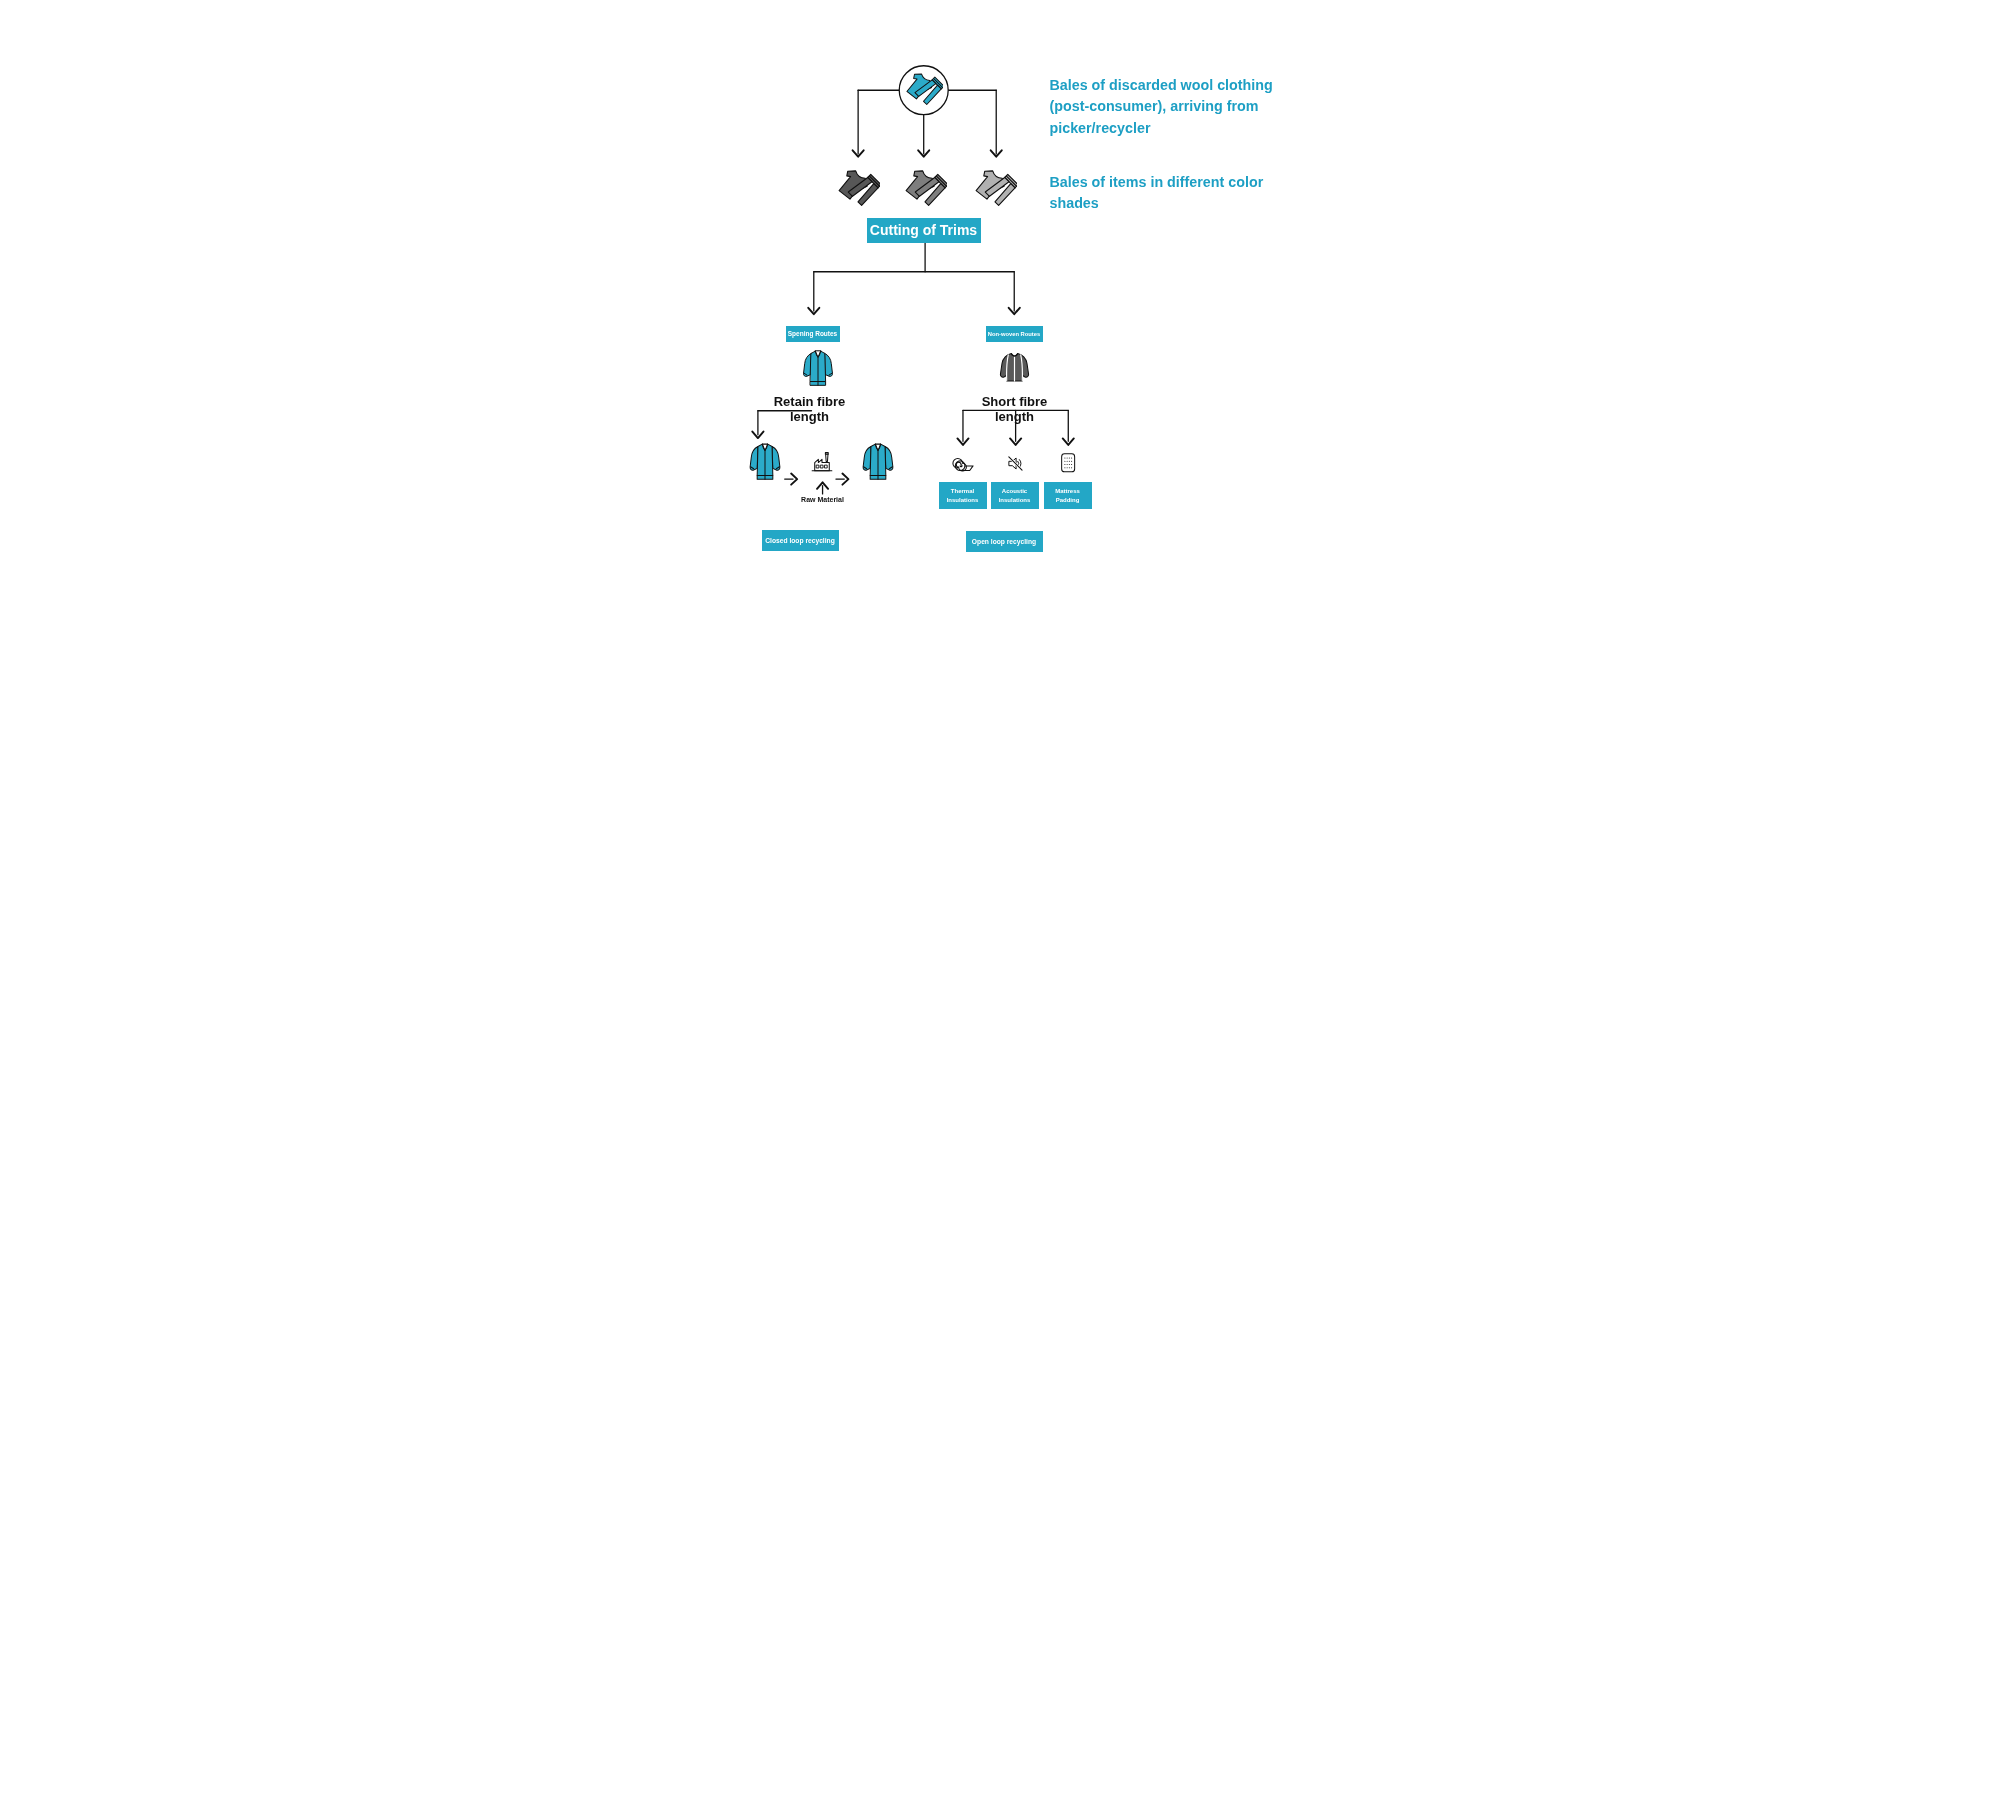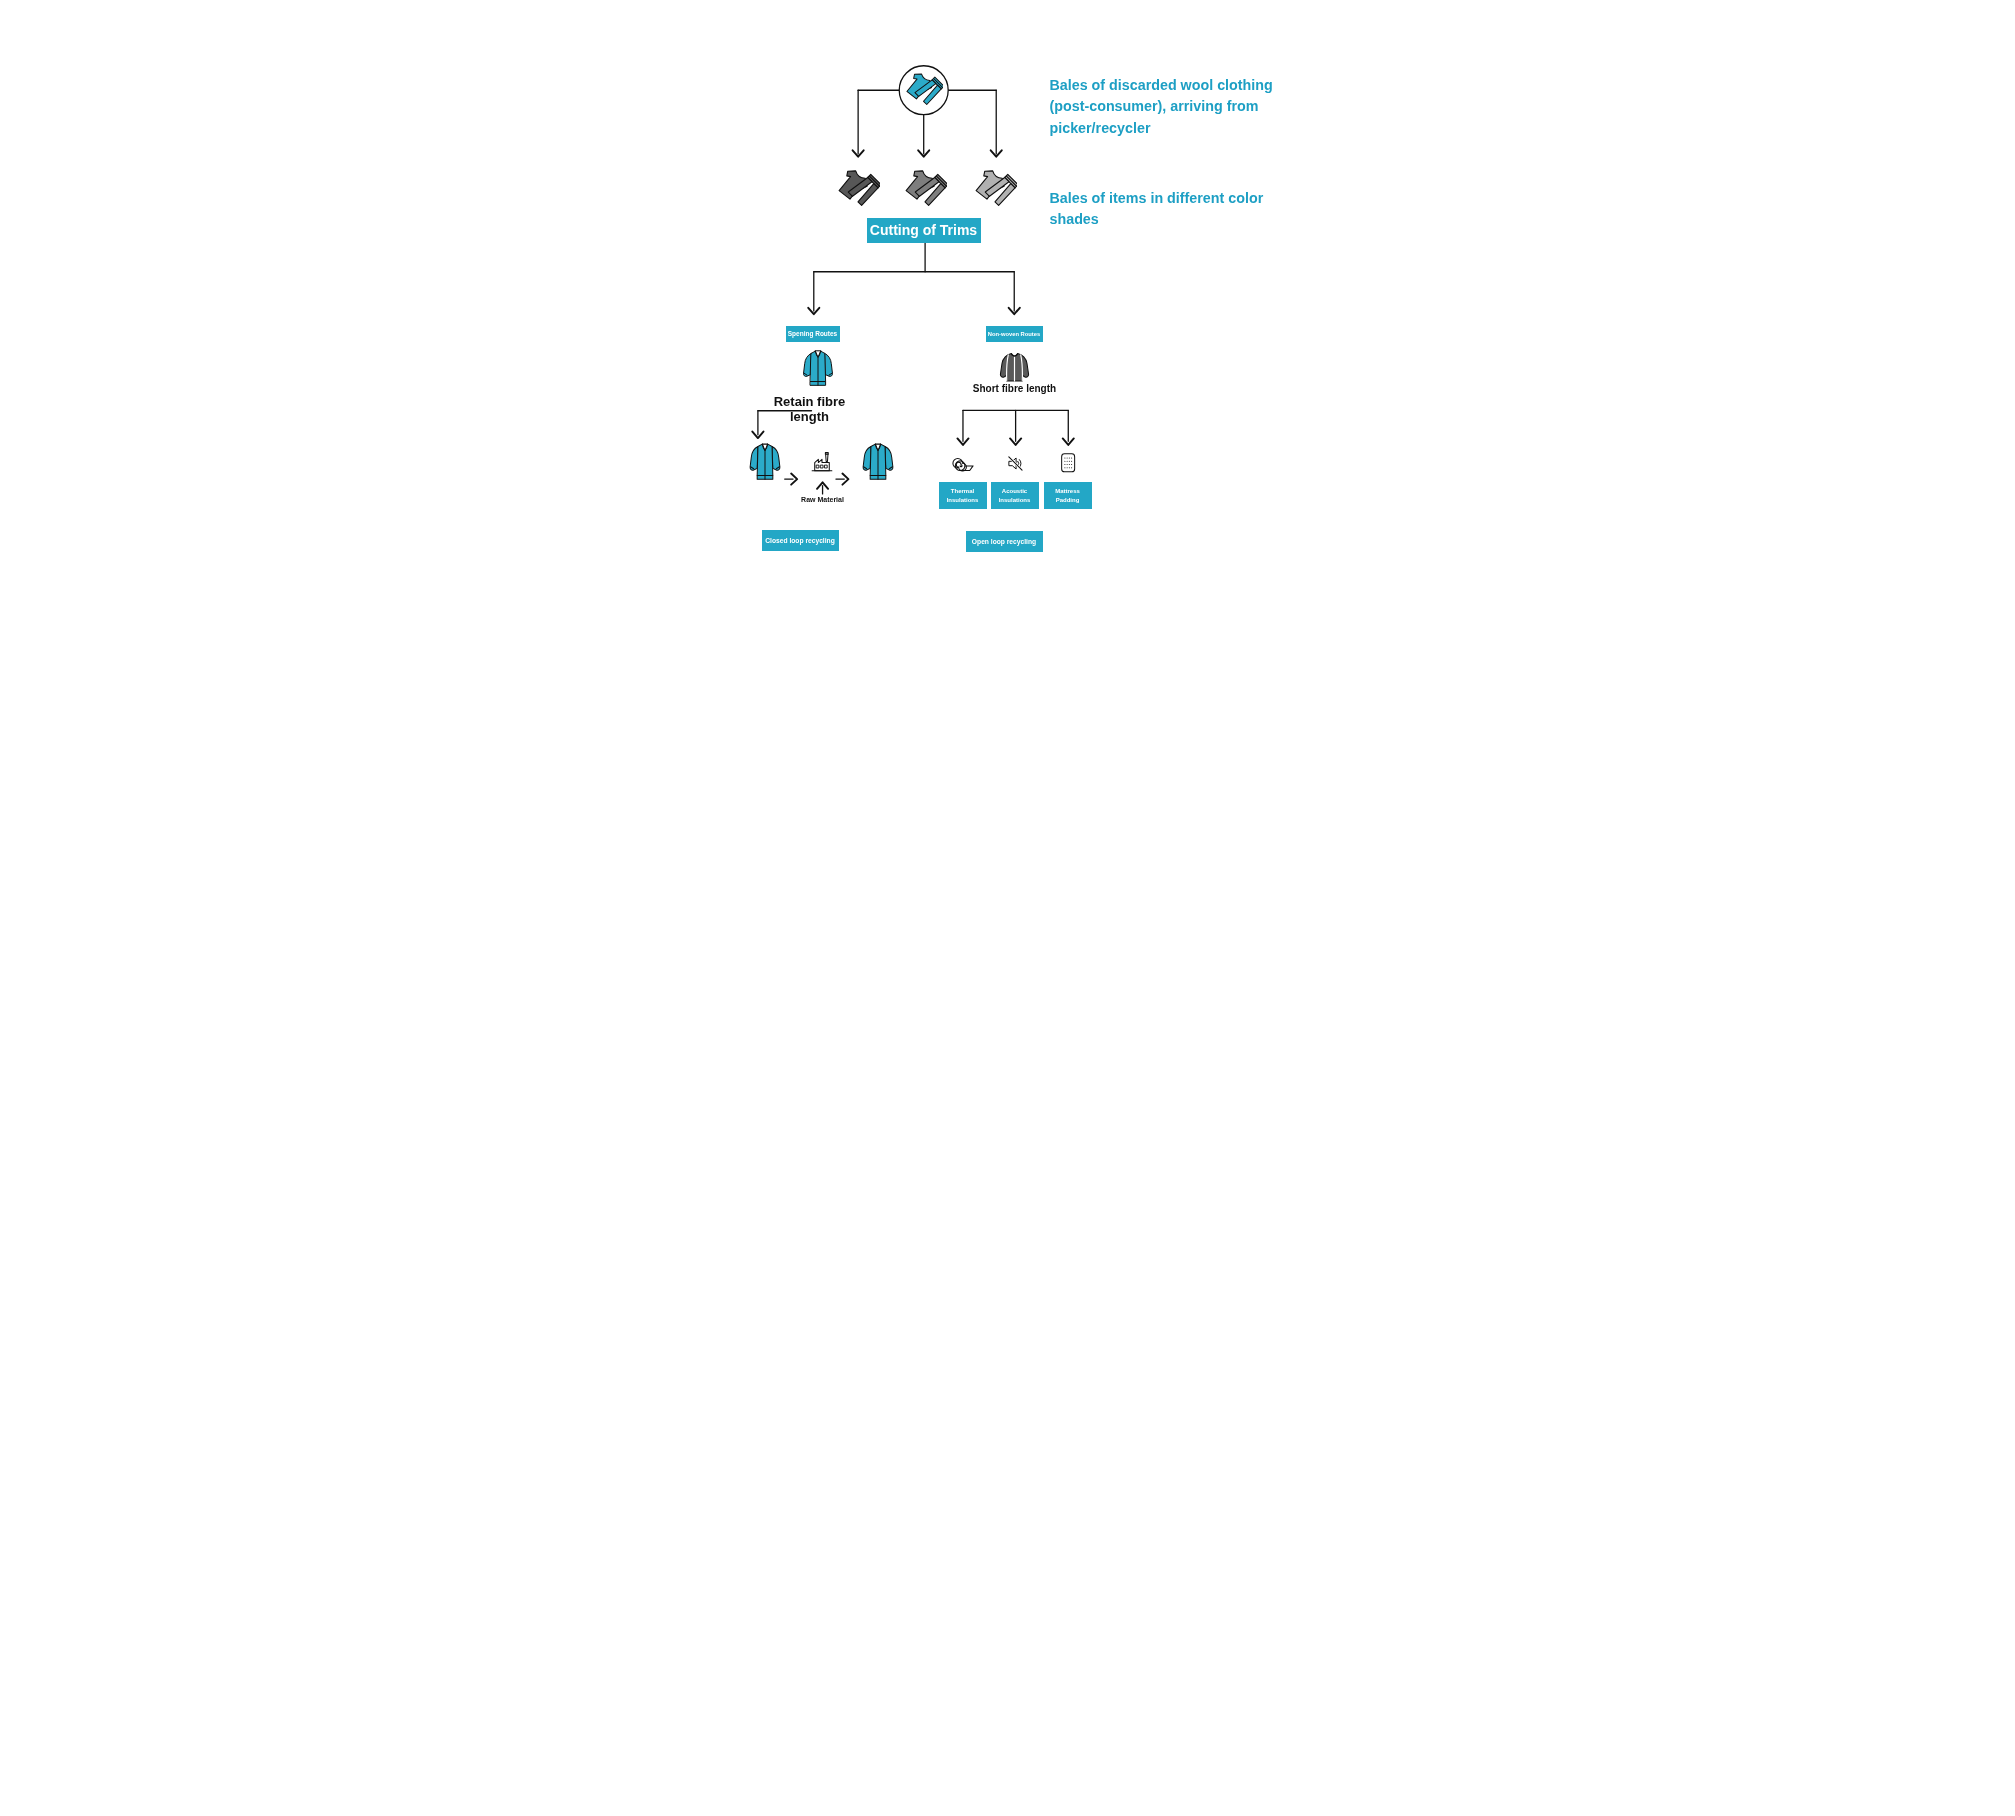--- a/index.html
+++ b/index.html
@@ -158,36 +158,36 @@
       <use href="#i-bale"></use>
     </svg>
   <svg class="abs icon" style="left: 232px; top: 159px; color: rgb(126, 126, 126);" width="43" height="44" viewBox="0 0 100 100">
       <use href="#i-bale"></use>
     </svg>
   <svg class="abs icon" style="left: 302px; top: 159px; color: rgb(177, 177, 177);" width="43" height="44" viewBox="0 0 100 100">
       <use href="#i-bale"></use>
     </svg>
 
   <div class="abs heading" style="left:378px;top:67px;width:240px">Bales of discarded wool clothing (post-consumer), arriving from picker/recycler</div>
-  <div class="abs heading" style="left:378px;top:180px;width:240px">Bales of items in different color shades</div>
+  <div class="abs heading" style="left:378px;top:164px;width:240px">Bales of items in different color shades</div>
 
   <div class="abs tealbox" style="left:195px;top:210px;width:114px;height:24.5px;font-size:14px">Cutting of Trims</div>
 
   <div class="abs tealbox" style="left:114px;top:318px;width:54px;height:15.7px;font-size:6.5px">Spening Routes</div>
   <div class="abs tealbox" style="left:314px;top:318px;width:57px;height:15.7px;font-size:5.8px">Non-woven Routes</div>
 
   <svg class="abs icon" style="left: 127px; top: 340px; color: rgb(43, 171, 201);" width="38" height="42" viewBox="0 0 100 110">
       <use href="#i-jacket"></use>
     </svg>
   <svg class="abs icon" style="left: 323px; top: 341px; color: rgb(89, 89, 89);" width="39" height="42" viewBox="0 0 100 100">
       <use href="#i-jacket-open"></use>
     </svg>
 
   <div class="abs plain" style="left:92px;top:386px;width:92px;font-size:13px">Retain fibre length</div>
-  <div class="abs plain" style="left:297px;top:375px;width:92px;font-size:10px">Short fibre length</div>
+  <div class="abs plain" style="left:297px;top:386px;width:92px;font-size:13px">Short fibre length</div>
 
   <svg class="abs icon" style="left: 73px; top: 433px; color: rgb(43, 171, 201);" width="40" height="43" viewBox="0 0 100 110">
       <use href="#i-jacket"></use>
     </svg>
   <svg class="abs icon" style="left:137px;top:441px" width="26" height="26" viewBox="0 0 100 100">
       <use href="#i-factory"></use>
     </svg>
   <svg class="abs icon" style="left: 186px; top: 433px; color: rgb(43, 171, 201);" width="40" height="43" viewBox="0 0 100 110">
       <use href="#i-jacket"></use>
     </svg>

